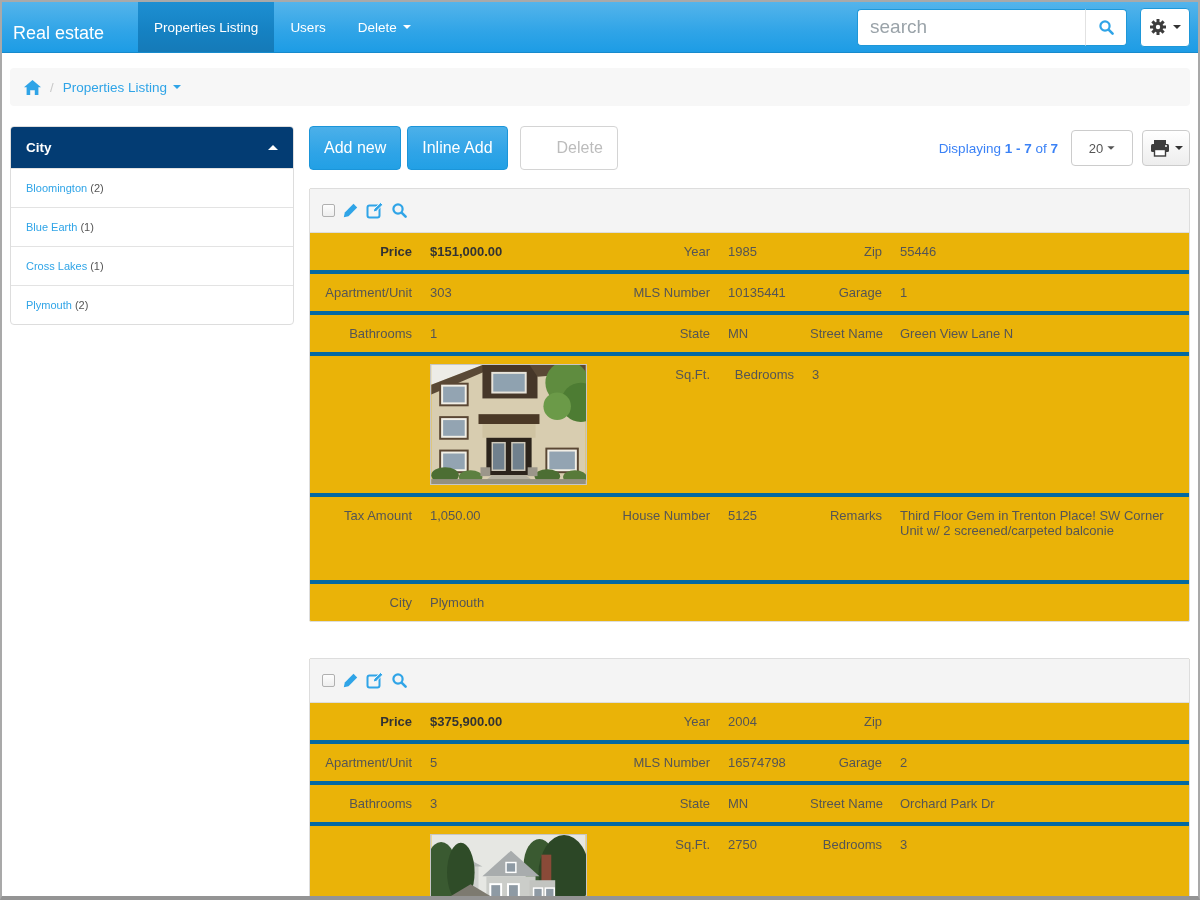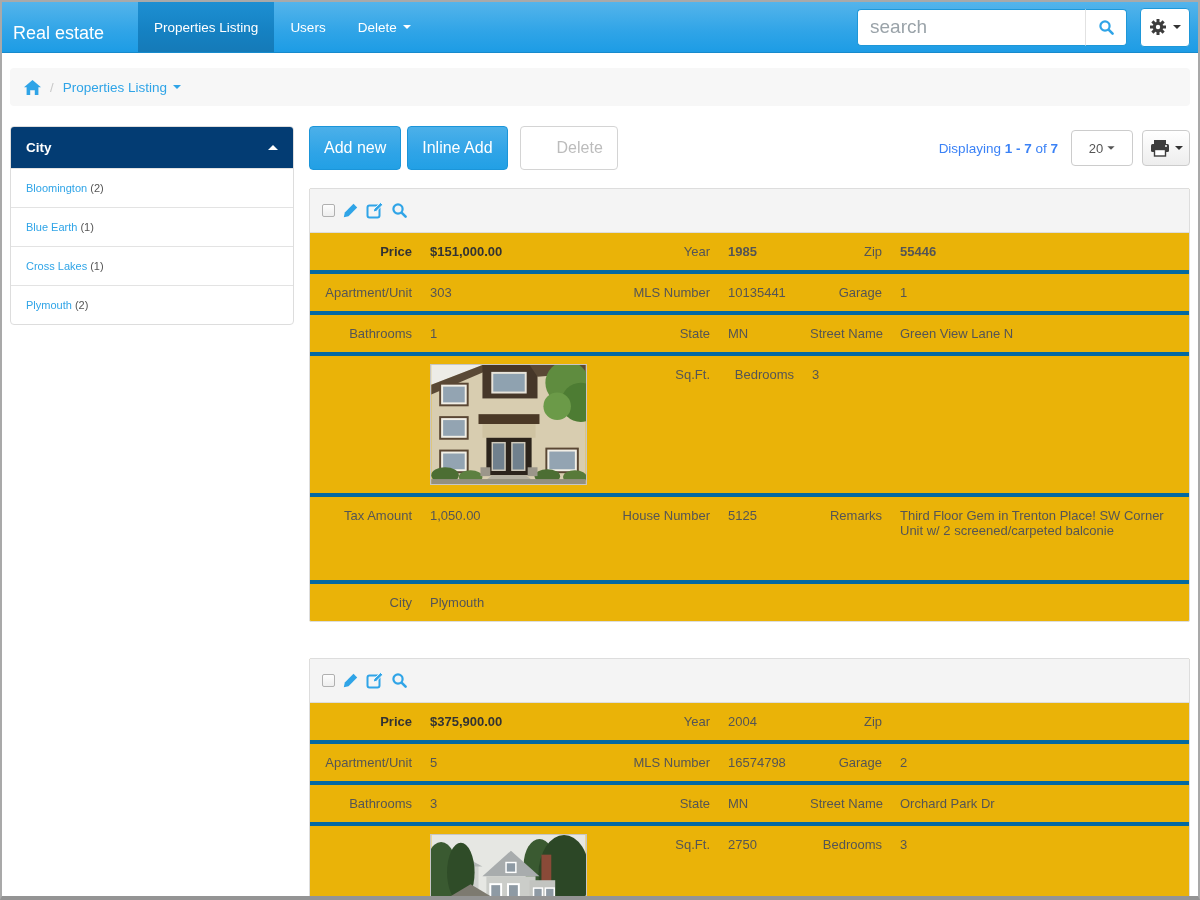--- a/index.html
+++ b/index.html
@@ -217,23 +217,23 @@
               <line x1="10.6" y1="10.6" x2="14.6" y2="14.6" stroke="#2fa4e7" stroke-width="2.6" stroke-linecap="round"></line>
             </svg>
           </span>
         </div>
         <div class="card-body">
 
           <div class="grid-row row-price">
             <span class="cell-l">Price</span>
             <span class="cell-v">$151,000.00</span>
             <span class="cell-l" style="font-weight:normal;color:#555">Year</span>
-            <span class="cell-v" style="font-weight:bold;color:#555">1985</span>
+            <span class="cell-v" style="font-weight:normal;color:#555">1985</span>
             <span class="cell-l" style="font-weight:normal;color:#555">Zip</span>
-            <span class="cell-v" style="font-weight:bold;color:#555">55446</span>
+            <span class="cell-v" style="font-weight:normal;color:#555">55446</span>
           </div>
 
           <div class="grid-row">
             <span class="cell-l">Apartment/Unit</span>
             <span class="cell-v">303</span>
             <span class="cell-l">MLS Number</span>
             <span class="cell-v">10135441</span>
             <span class="cell-l">Garage</span>
             <span class="cell-v">1</span>
           </div>

